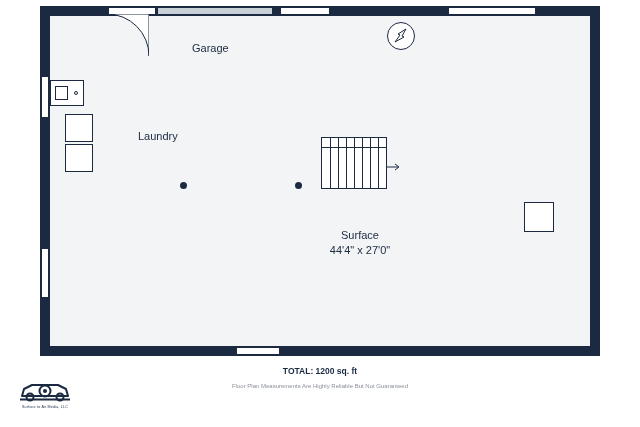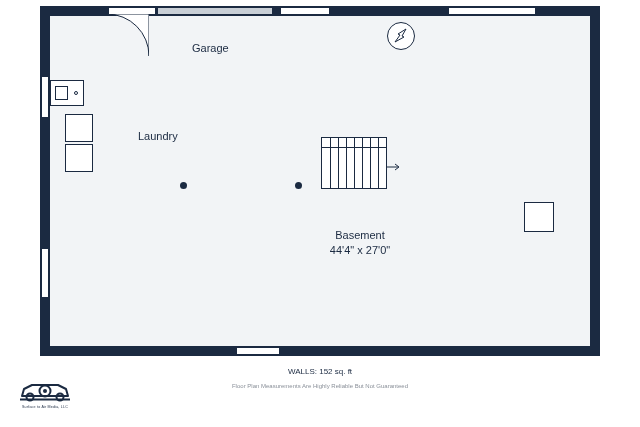--- a/index.html
+++ b/index.html
@@ -271,28 +271,28 @@
         <path d="M8 2 L12 5 L8 8" fill="none" stroke="#1b2a41" stroke-width="1"></path>
       </svg>
     </div>
 
     <div class="post" id="post-1"></div>
     <div class="post" id="post-2"></div>
 
     <div class="room-label" id="label-garage">Garage</div>
     <div class="room-label" id="label-laundry">Laundry</div>
     <div class="room-label" id="label-basement">
-      <span>Basement</span>
+      <span>Surface</span>
       <span class="dims">44'4" x 27'0"</span>
     </div>
 
   </div>
 
   <div id="footer">
-    <div>WALLS: 152 sq. ft</div>
+    <div class="total">TOTAL: 1200 sq. ft</div>
     <div class="disclaimer">Floor Plan Measurements Are Highly Reliable But Not Guaranteed</div>
   </div>
 
   <div id="logo">
     <div class="mark">
       <svg width="54" height="26" viewBox="0 0 54 26">
         <path d="M4 18 L6 11 L14 7 L40 7 L48 11 L50 18 Z" fill="none" stroke="#1b2a41" stroke-width="2" stroke-linejoin="round"></path>
         <circle cx="27" cy="13" r="5.5" fill="none" stroke="#1b2a41" stroke-width="2"></circle>
         <circle cx="27" cy="13" r="2" fill="#1b2a41"></circle>
         <circle cx="12" cy="19" r="3.5" fill="none" stroke="#1b2a41" stroke-width="2"></circle>

